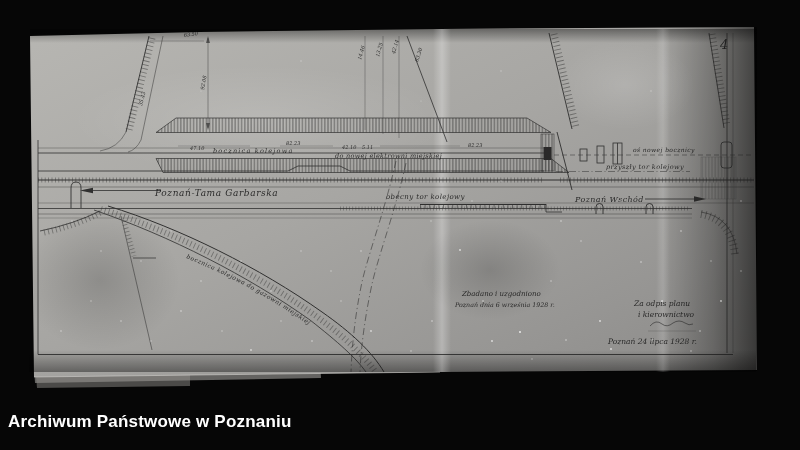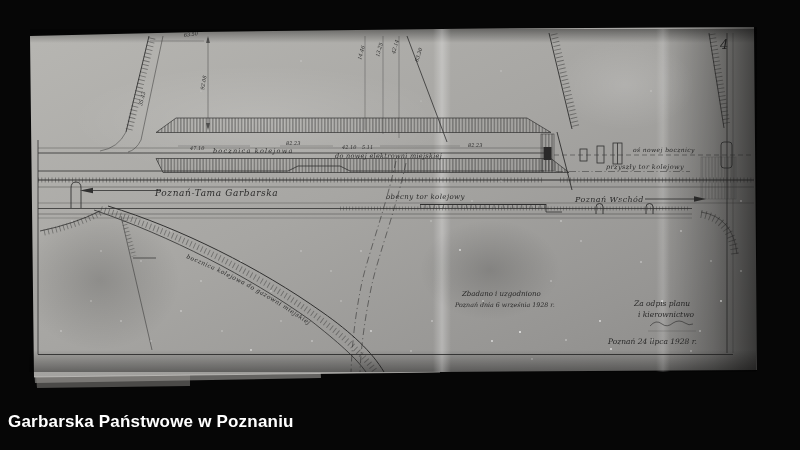--- a/index.html
+++ b/index.html
@@ -283,14 +283,14 @@
         <circle cx="141" cy="261" r="0.7" opacity="0.5"></circle>
     <circle cx="301" cy="61" r="0.7" opacity="0.4"></circle>
         <circle cx="501" cy="71" r="0.7" opacity="0.4"></circle>
     <circle cx="651" cy="91" r="0.7" opacity="0.4"></circle>
         <circle cx="201" cy="91" r="0.6" opacity="0.4"></circle>
     <circle cx="421" cy="101" r="0.6" opacity="0.4"></circle>
         <circle cx="566" cy="340" r="0.8" opacity="0.6"></circle>
   </g>
 </svg>
 
-<div class="caption">Garbarska Państwowe w Poznaniu</div>
+<div class="caption">Archiwum Państwowe w Poznaniu</div>
 </div>
 
 </body></html>

